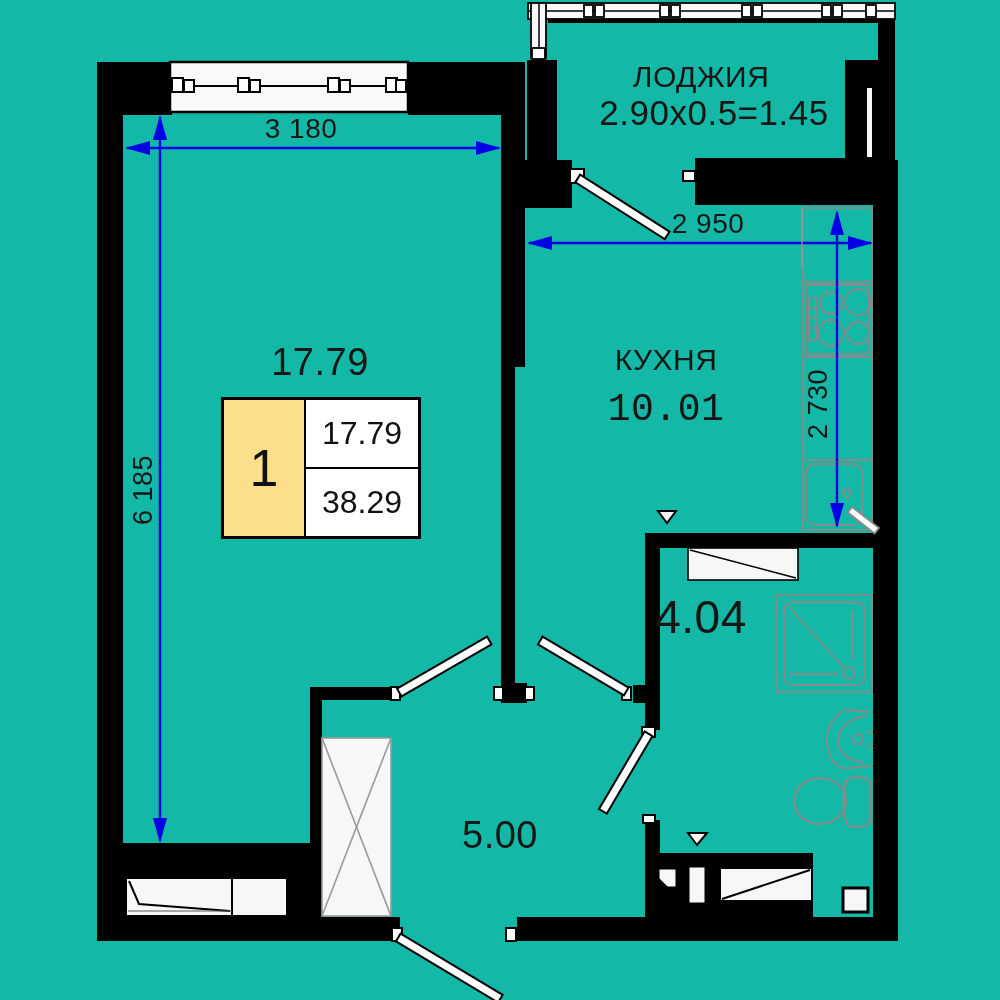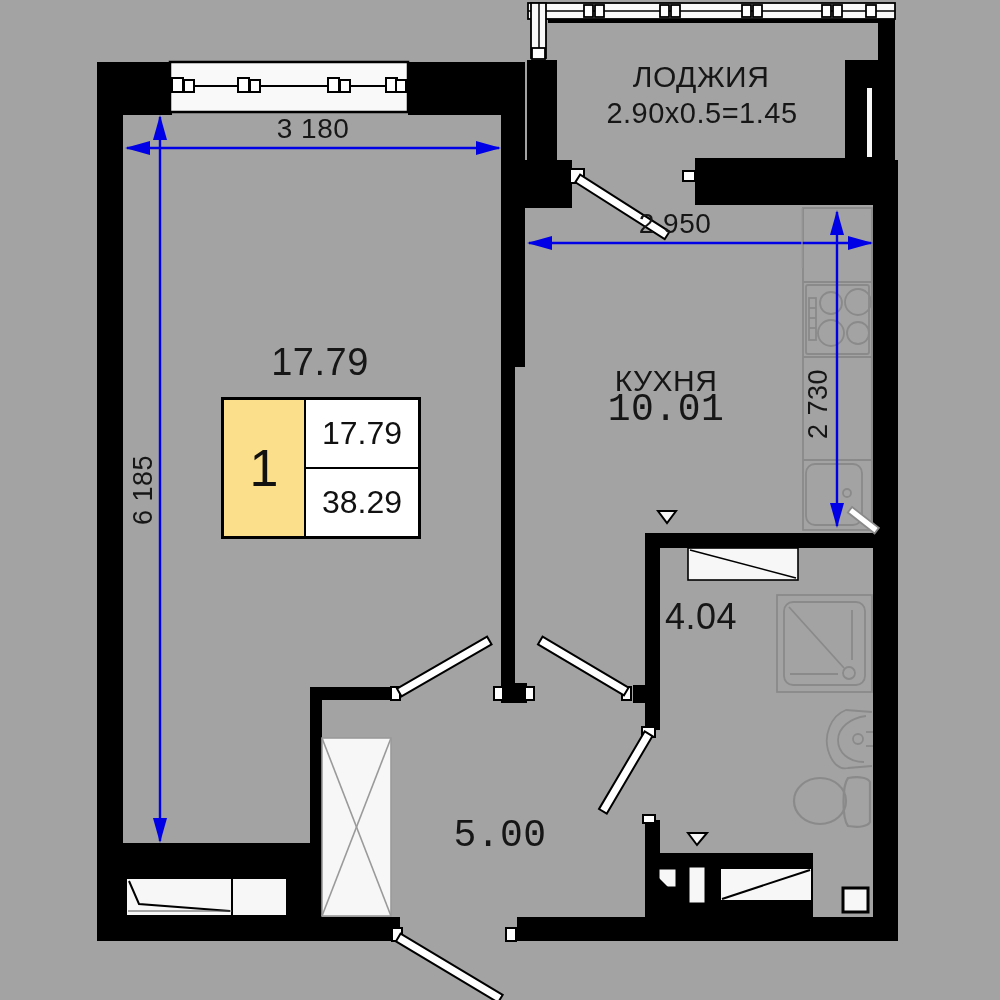--- a/index.html
+++ b/index.html
@@ -1,24 +1,24 @@
 <!DOCTYPE html>
 <html><head>
 <meta charset="utf-8">
 <style>
   html,body{margin:0;padding:0;background:#f5f5f6;}
-  .stage{position:relative;width:1000px;height:1000px;background:#a3a3a3;overflow:hidden;
+  .stage{position:relative;width:1000px;height:1000px;background:#14b8a6;overflow:hidden;
          font-family:"Liberation Sans", sans-serif;color:#111;}
   .stage svg{position:absolute;left:0;top:0;}
   .lbl{position:absolute;transform:translate(-50%,-50%);white-space:nowrap;
        color:#161616;letter-spacing:.5px;}
   .lbl.rot{transform:translate(-50%,-50%) rotate(-90deg);}
   .room-name{font-size:30px;}
   .room-area{font-size:38px;}
-  .loggia-area{font-size:29px;}
+  .loggia-area{font-size:35px;margin-left:12px;}
   .dim{font-size:28px;color:#161616;}
   .dim.small{font-size:27px;}
   
   .card{position:absolute;left:221px;top:397px;width:200px;height:142px;display:flex;
         border:3px solid #000;background:#fff;box-sizing:border-box;}
   .card .left{width:80px;background:#fbdf8b;border-right:2px solid #000;display:flex;
         align-items:center;justify-content:center;font-size:52px;}
   .card .right{flex:1;display:flex;flex-direction:column;}
   .card .right .cell{flex:1;display:flex;align-items:center;justify-content:center;
         font-size:32px;border-bottom:2px solid #000;background:#fff;}
@@ -233,30 +233,30 @@
     </g>
     <line x1="802" y1="208" x2="802" y2="268" stroke="#999" stroke-width="1.2"></line>
   </g>
 </svg>
 
   <div class="lbl room-name" style="left:701px;top:77px;">ЛОДЖИЯ</div>
   <div class="lbl loggia-area" style="left:702px;top:113px;">2.90x0.5=1.45</div>
 
   <div class="lbl room-area" style="left:320px;top:362px;">17.79</div>
 
-  <div class="lbl room-name" style="left:666px;top:381px;">КУХНЯ</div>
+  <div class="lbl room-name" style="left:666px;top:360px;">КУХНЯ</div>
   <div class="lbl room-area" style="left:666px;top:409px;font-family:Liberation Mono, monospace;">10.01</div>
 
-  <div class="lbl room-area" style="left:701px;top:617px;font-size:36px;">4.04</div>
-
-  <div class="lbl room-area" style="left:500px;top:835px;font-family:Liberation Mono, monospace;">5.00</div>
-
-  <div class="lbl dim" style="left:313px;top:129px;">3 180</div>
+  <div class="lbl room-area" style="left:701px;top:617px;font-size:46px;">4.04</div>
+
+  <div class="lbl room-area" style="left:500px;top:835px;">5.00</div>
+
+  <div class="lbl dim" style="left:301px;top:129px;">3 180</div>
   <div class="lbl dim small rot" style="left:143px;top:490px;">6 185</div>
-  <div class="lbl dim" style="left:675px;top:224px;">2 950</div>
+  <div class="lbl dim" style="left:708px;top:224px;">2 950</div>
   <div class="lbl dim small rot" style="left:818px;top:404px;">2 730</div>
 
   <div class="card">
     <div class="left">1</div>
     <div class="right">
       <div class="cell">17.79</div>
       <div class="cell">38.29</div>
     </div>
   </div>
 

